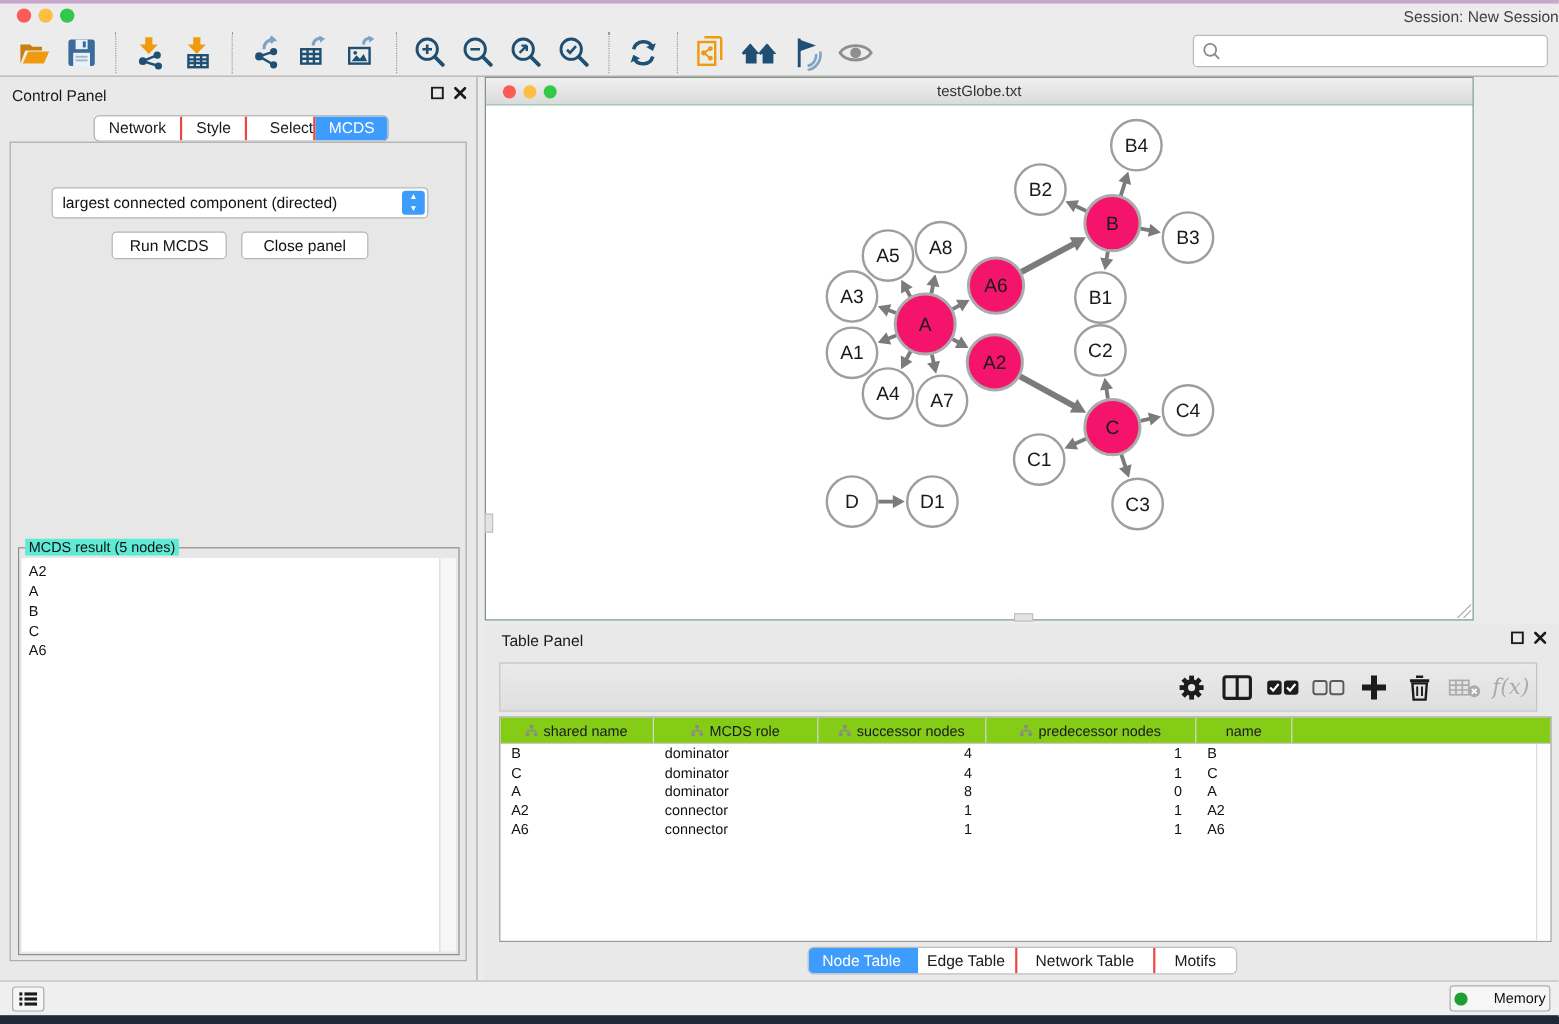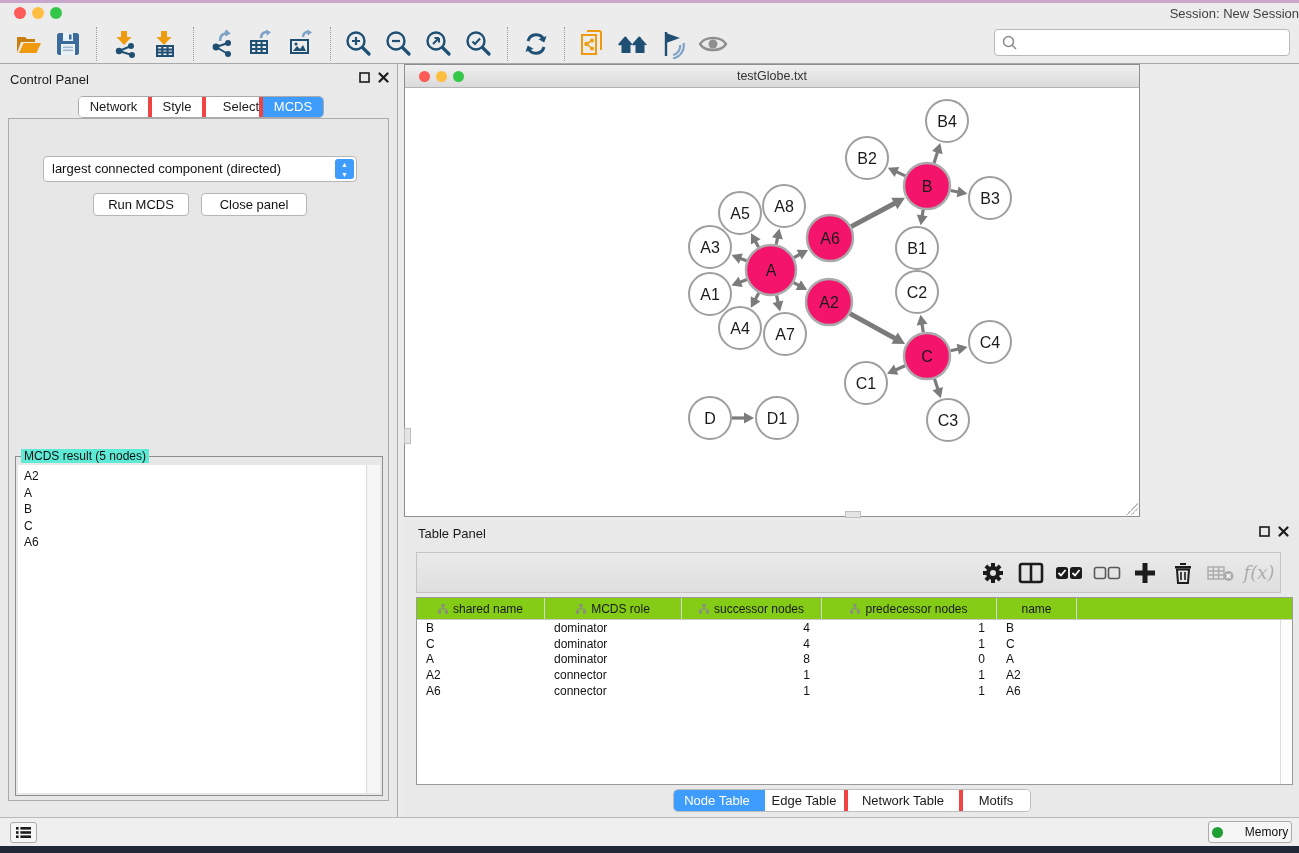--- a/index.html
+++ b/index.html
@@ -18,35 +18,35 @@
   .tb-ic { width:36px; height:36px; display:flex; align-items:center; justify-content:center; margin:0 2px; }
   .tb-sep { width:1px; height:34px; border-left:1px dotted #9B9B9B; margin:0 8px; }
   .searchbox { position:absolute; right:9px; top:5px; width:296px; height:27px; background:#fff; border:1px solid #B9B9B9; border-radius:4px; display:flex; align-items:center; padding-left:6px; }
   .searchbox input { border:none; outline:none; flex:1; font-size:13px; height:20px; background:transparent; }
 
   
   .control-panel { top:64px; left:0; width:398px; height:753px; background:#E9E9E9; border-right:1px solid #A9A9A9; }
   .panel-title { font-size:13px; color:#1A1A1A; }
   .panel-btns { position:absolute; top:8px; right:8px; display:flex; gap:8px; align-items:center; }
   .seg-group { display:flex; border:1px solid #ABABAB; border-radius:5px; overflow:hidden; background:#fff; height:22px; }
-  .seg { font-size:13px; color:#1A1A1A; text-align:center; line-height:20px; border-right:4px solid #ef4444; background:#fff; cursor:default; }
+  .seg { font-size:13px; color:#1A1A1A; text-align:center; line-height:20px; border-right:2px solid #ef4444; background:#fff; cursor:default; }
   .seg:last-child { border-right:none; }
   .seg.active { background:#3E9CFD; color:#fff; border-right-color:#3E9CFD; }
   .cp-content { position:absolute; left:8px; top:54px; width:381px; height:683px; border:1px solid #ABABAB; background:#E7E7E7; }
   .opt-label { position:absolute; top:14px; width:100%; text-align:center; font-size:13px; color:#111; }
   .cp-select { position:absolute; left:34px; top:37px; width:314px; height:26px; background:#fff; border:1px solid #B5B5B5; border-radius:4px; font-size:13px; color:#111; line-height:24px; padding-left:8px; }
   .cp-select .stepper { position:absolute; right:2px; top:2px; bottom:2px; width:19px; background:#3E9CFD; border-radius:3px; color:#fff; font-size:7px; line-height:10px; text-align:center; padding-top:1px; }
   .cp-btn { position:absolute; height:23px; background:#fff; border:1px solid #B5B5B5; border-radius:4px; font-size:13px; color:#111; text-align:center; line-height:21px; }
   .result-group { position:absolute; left:6px; top:337px; width:368px; height:340px; border:1px solid #8E8E8E; }
   .result-legend { position:absolute; top:-8px; left:5px; background:#5eead4; padding:0 3px; font-size:12px; color:#111; }
   .result-list { position:absolute; left:2px; right:16px; top:8px; bottom:2px; background:#fff; font-size:12px; color:#111; padding:3px 0 0 6px; line-height:16.5px; }
   .result-scroll { position:absolute; right:2px; top:8px; bottom:2px; width:14px; background:#F6F6F6; border-left:1px solid #DCDCDC; }
 
   
-  .net-window { left:404px; top:64px; width:736px; height:453px; border:1px solid #8E8E8E; background:#86efac; }
+  .net-window { left:404px; top:64px; width:824px; height:453px; border:1px solid #8E8E8E; background:#86efac; }
   .net-titlebar { position:absolute; top:0; left:0; right:0; height:23px; background:linear-gradient(#F0F0F0,#DADADA); border-bottom:1px solid #B5B5B5; }
   .net-title { text-align:center; font-size:12.5px; color:#333; line-height:22px; }
   .net-canvas { position:absolute; top:23px; left:0; right:0; bottom:0; background:#fff; }
   .grip-left { left:404px; top:428px; width:7px; height:16px; background:#E4E4E4; border:1px solid #C0C0C0; }
   .grip-bottom { left:845px; top:511px; width:16px; height:7px; background:#E4E4E4; border:1px solid #C0C0C0; }
   .grip-corner { right:1px; bottom:1px; width:12px; height:12px;
     background:linear-gradient(135deg,transparent 50%,#BBB 50%,#BBB 55%,transparent 55%,transparent 70%,#BBB 70%,#BBB 75%,transparent 75%); position:absolute;}
 
   
   .table-panel { left:404px; top:520px; width:895px; height:297px; background:#E9E9E9; }

